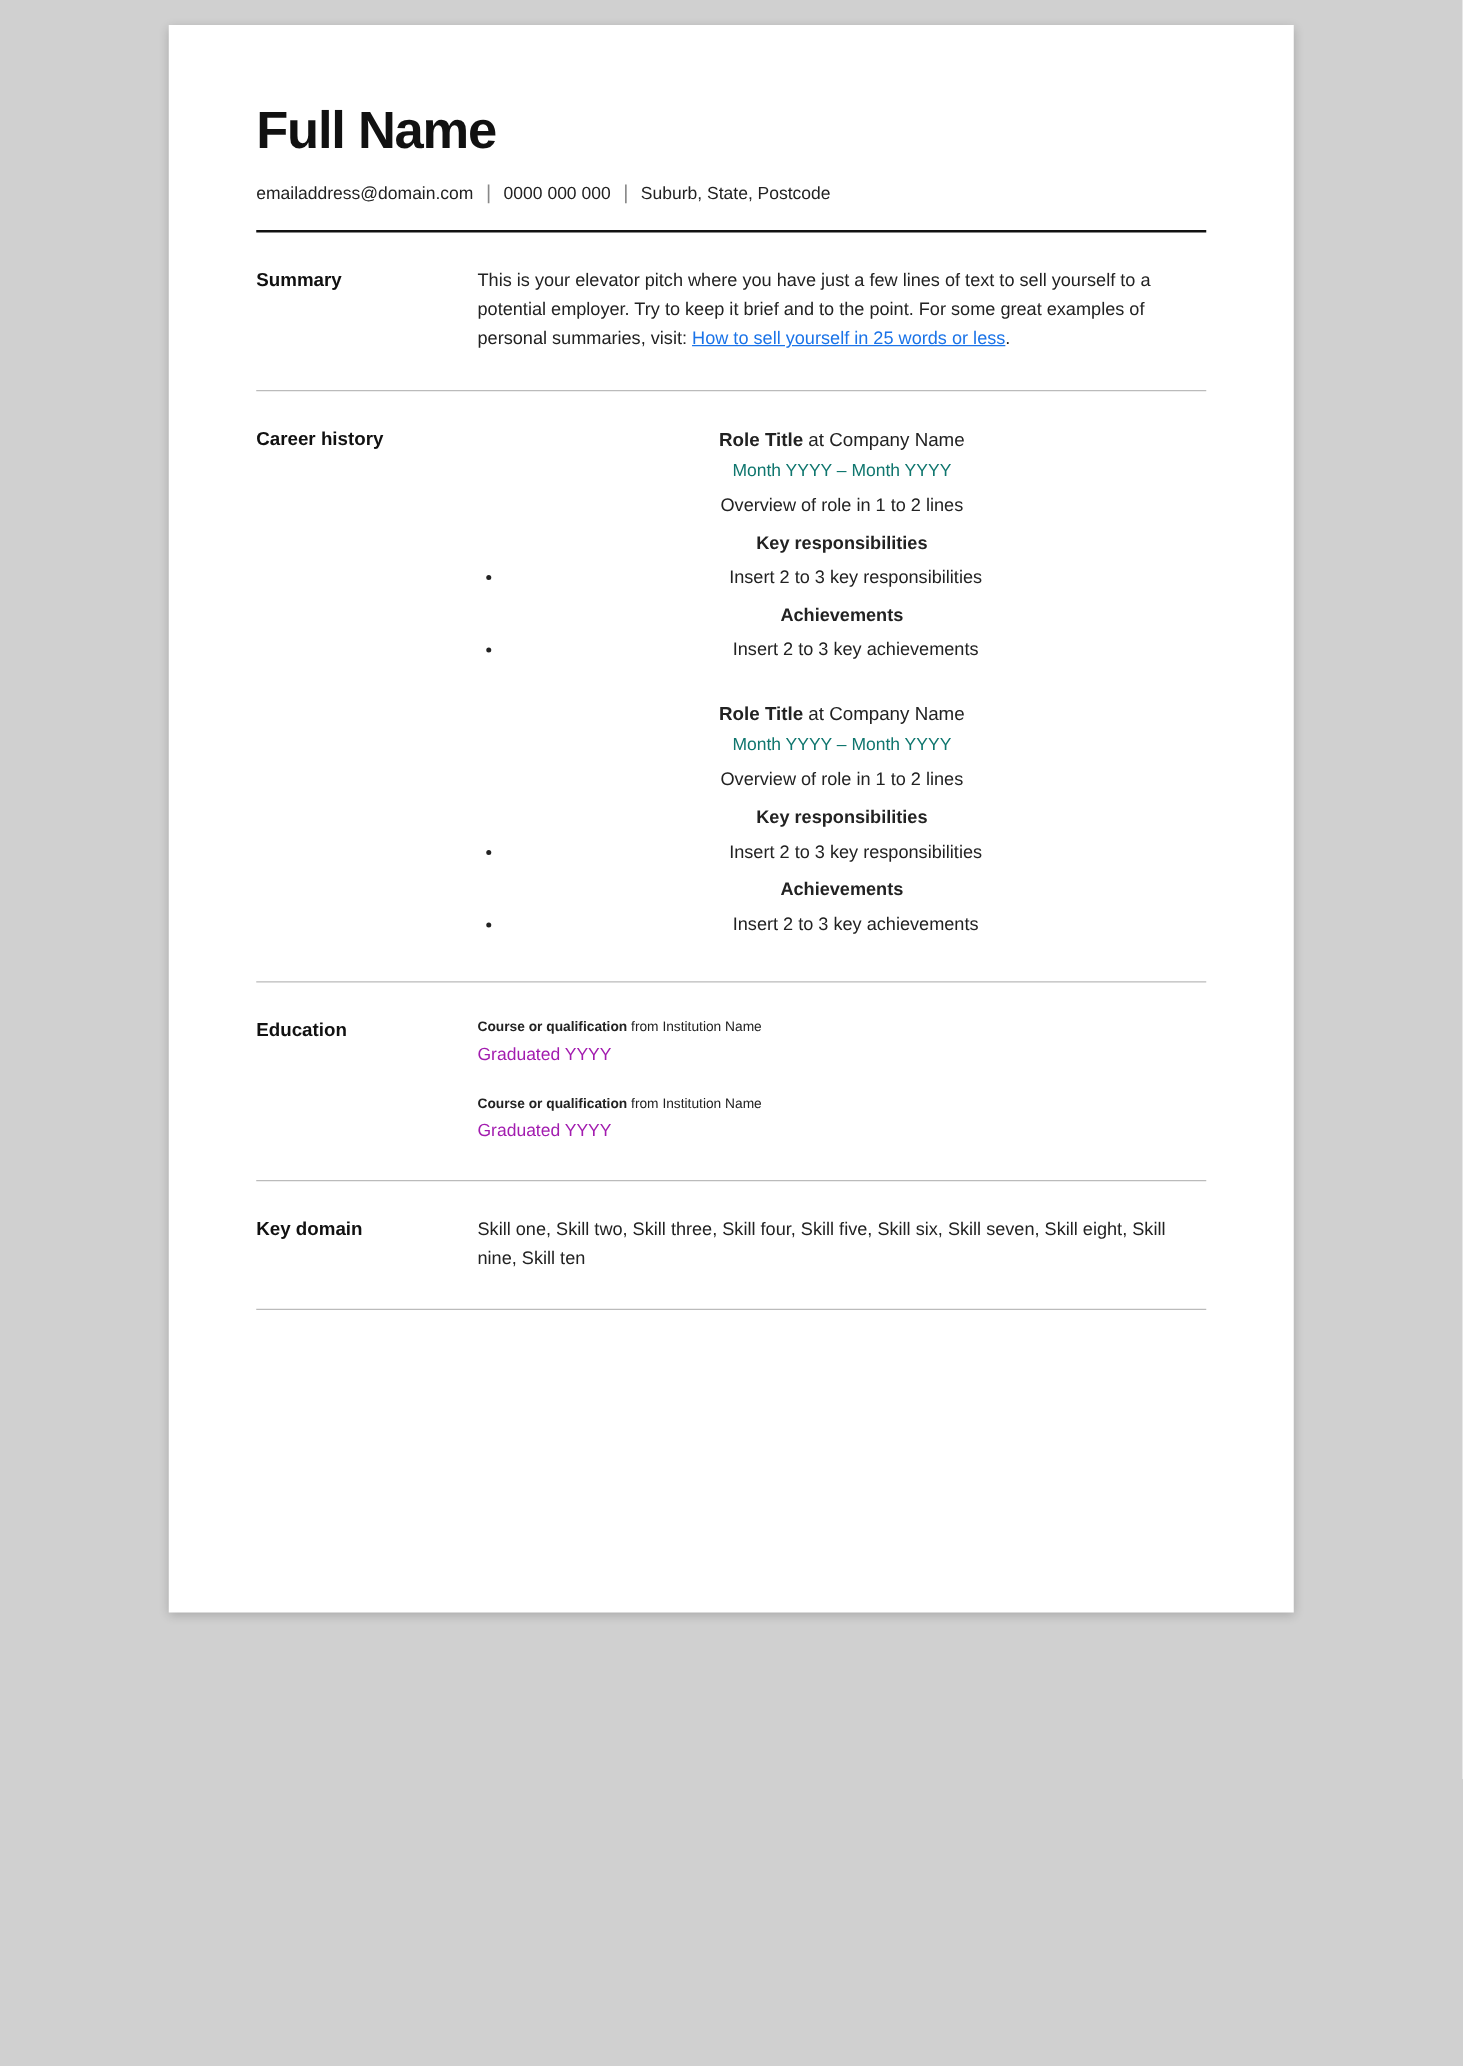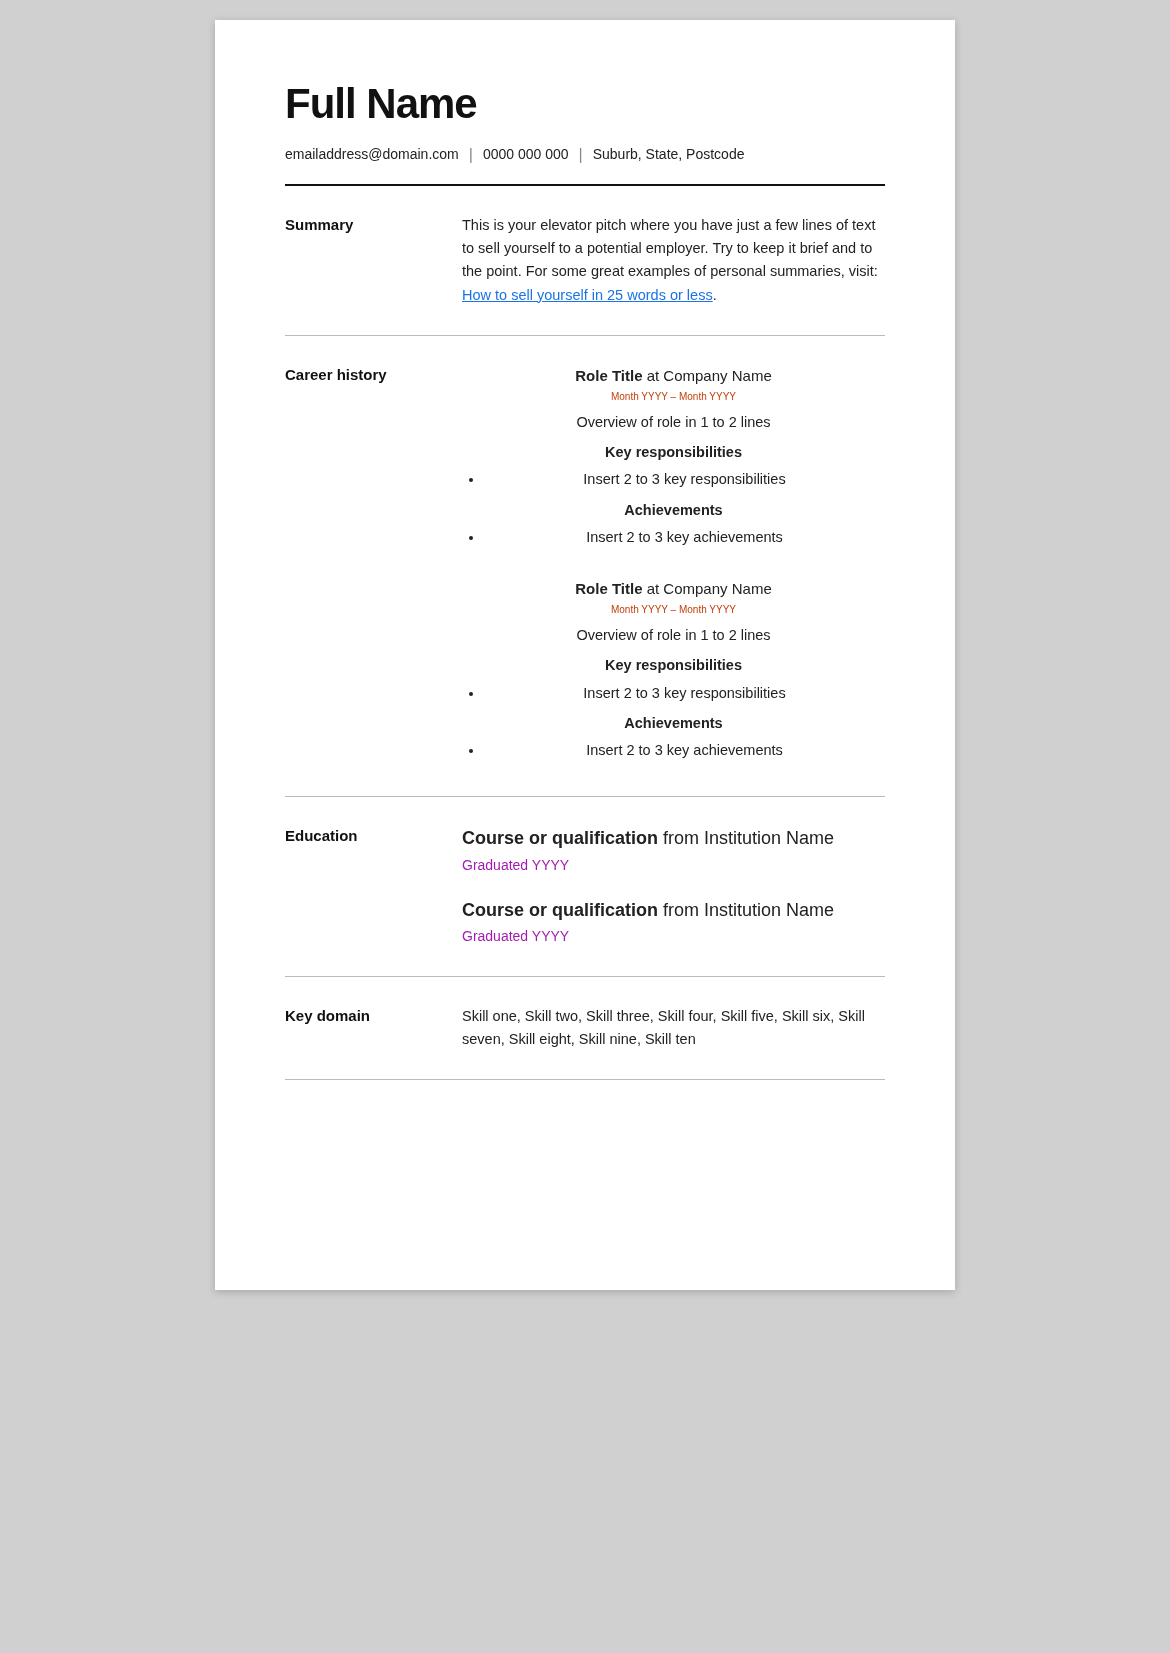--- a/index.html
+++ b/index.html
@@ -13,21 +13,21 @@
       display: flex;
       justify-content: center;
       align-items: flex-start;
       min-height: 100vh;
       padding: 20px;
       font-family: Arial, sans-serif;
     }
 
     .page {
       background: #ffffff;
-      width: 740px;
+      width: 900px;
       min-height: 1270px;
       padding: 60px 70px 60px 70px;
       box-shadow: 0 2px 8px rgba(0,0,0,0.2);
     }
 
     .header-name {
       font-size: 42px;
       font-weight: 900;
       color: #111;
       margin-bottom: 18px;
@@ -103,22 +103,22 @@
     .job-title-line {
       font-size: 15px;
       margin-bottom: 2px;
     }
 
     .job-title {
       font-weight: 700;
     }
 
     .job-dates {
-      font-size: 10px;
-      color: #c2410c;
+      font-size: 14px;
+      color: #0f766e;
       margin-bottom: 6px;
     }
 
     .job-overview {
       font-size: 14.5px;
       margin-bottom: 8px;
     }
 
     .sub-heading {
       font-weight: 700;
@@ -140,21 +140,21 @@
 
     .edu-block {
       margin-bottom: 20px;
     }
 
     .edu-block:last-child {
       margin-bottom: 0;
     }
 
     .edu-title-line {
-      font-size: 18px;
+      font-size: 11px;
       margin-bottom: 2px;
     }
 
     .edu-title {
       font-weight: 700;
     }
 
     .edu-dates {
       font-size: 14px;
       color: #a21caf;

